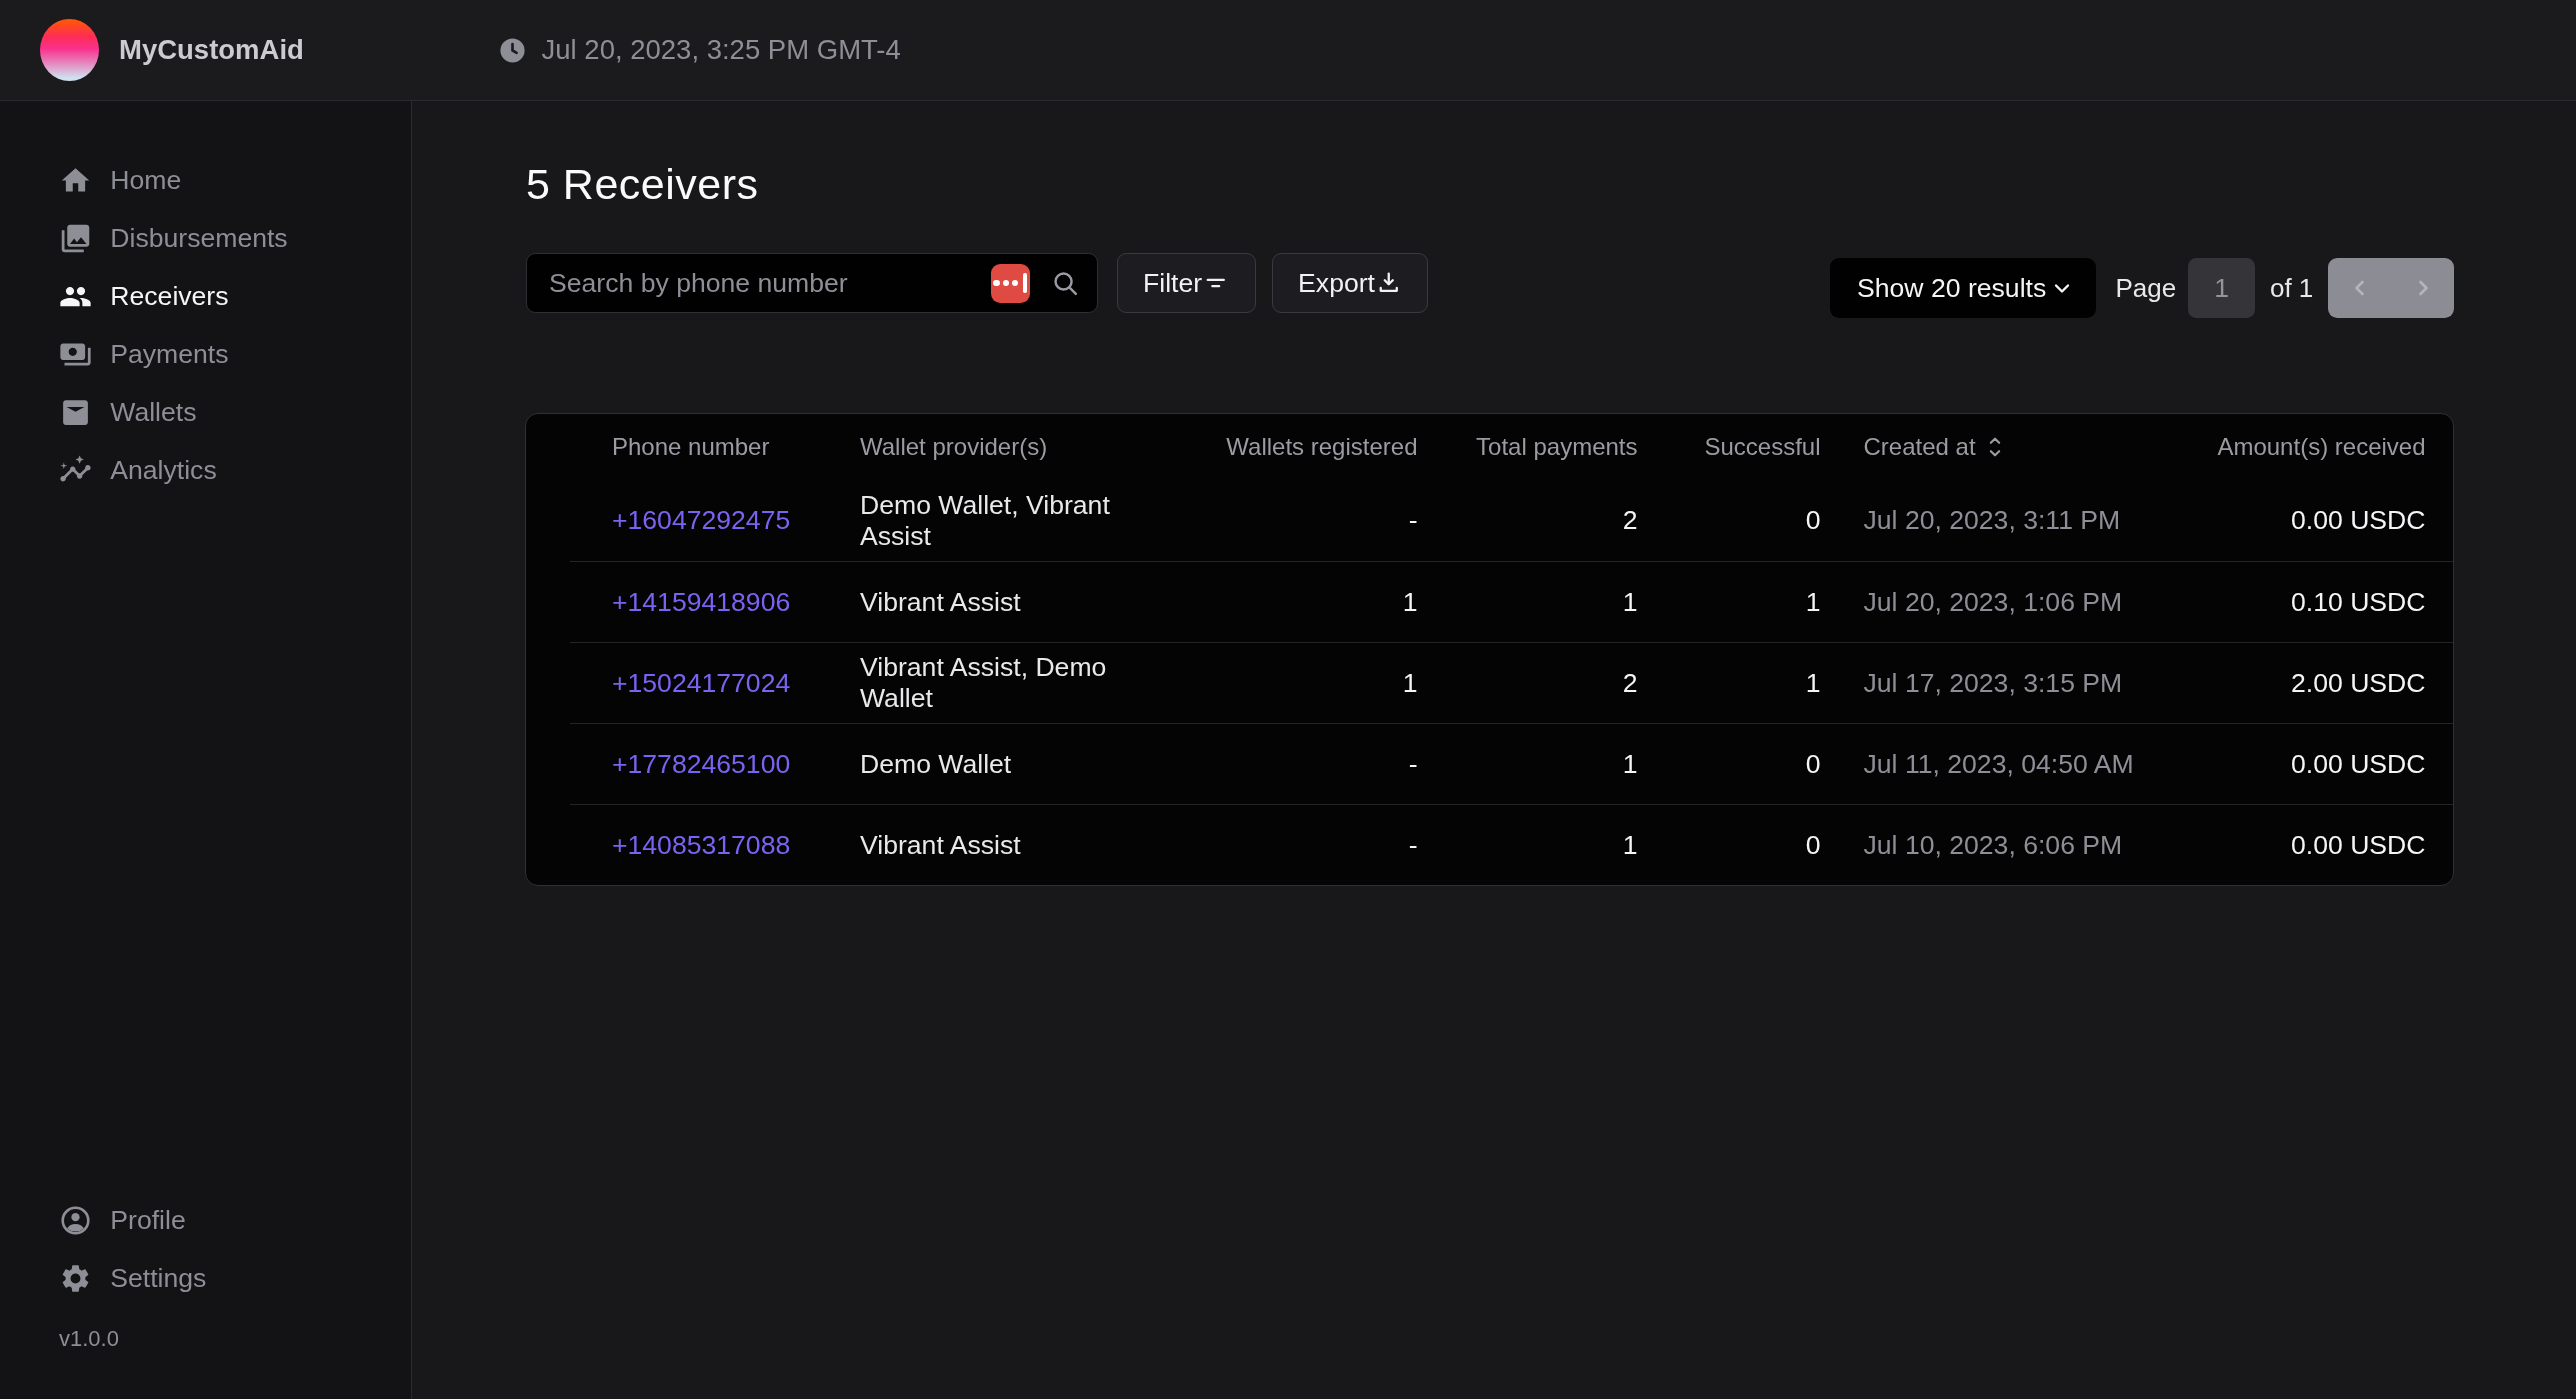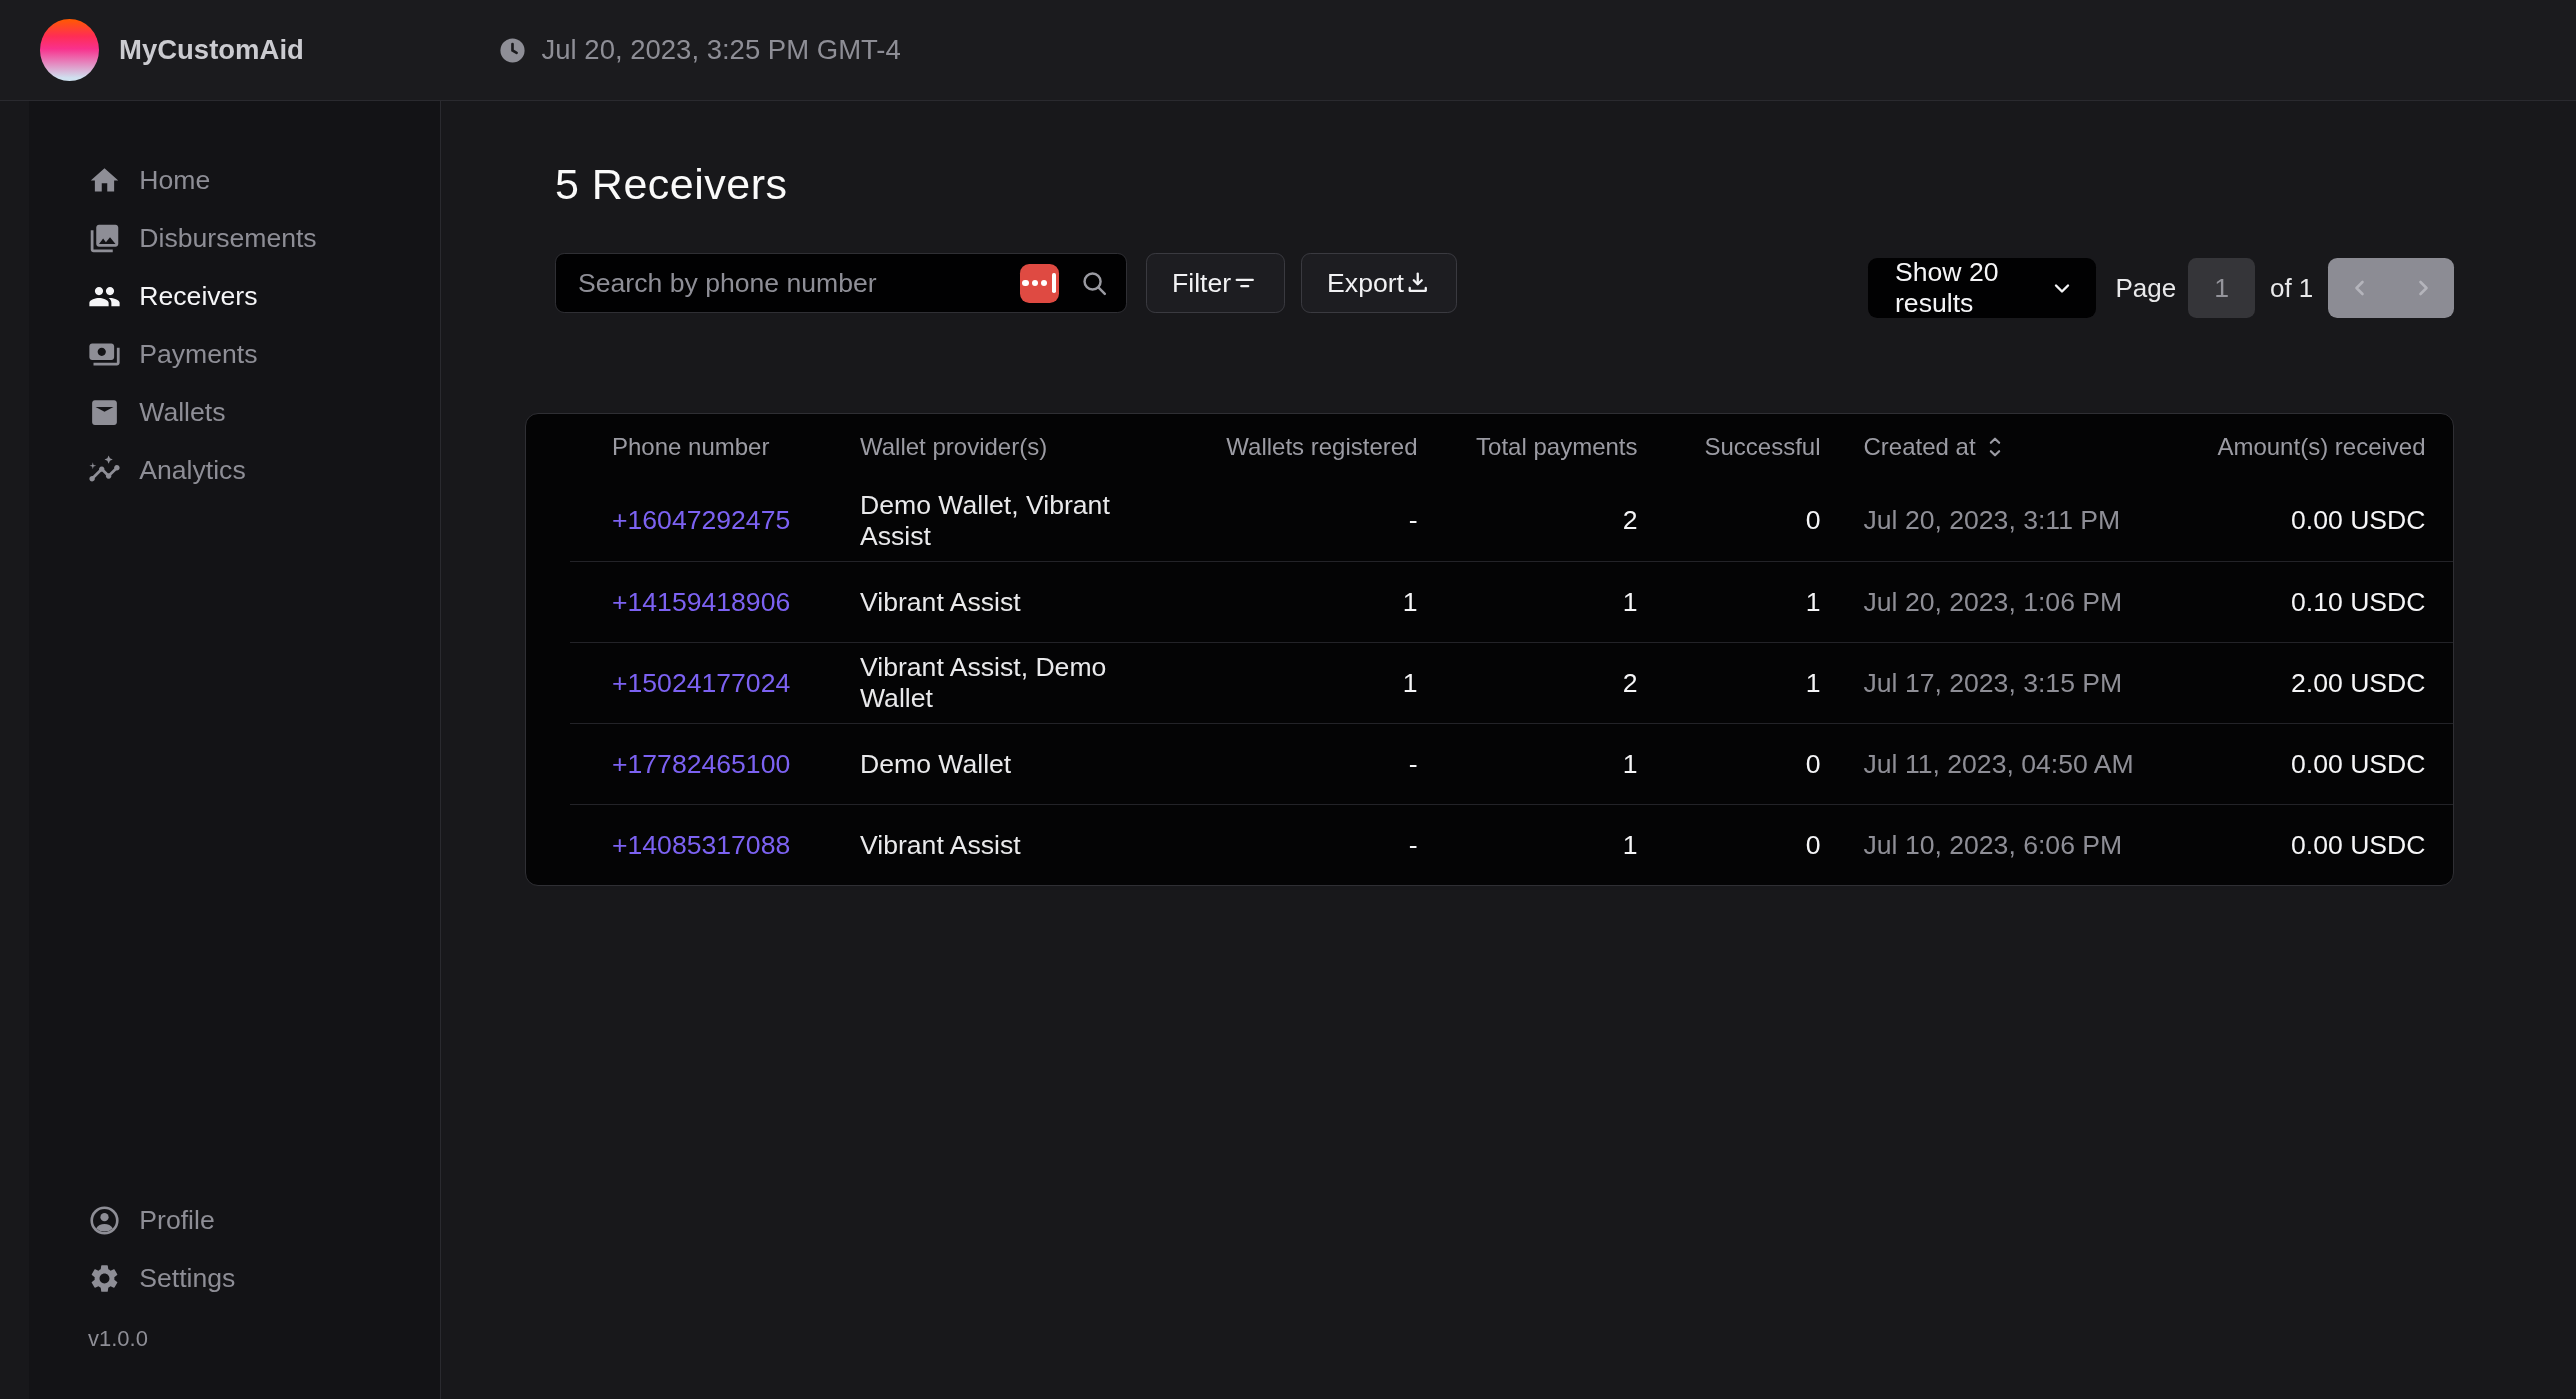--- a/index.html
+++ b/index.html
@@ -22,21 +22,21 @@
   }
   .logo {
     width:59px; height:62px; border-radius:50%;
     background:linear-gradient(180deg,#ff5a00 0%,#ff2d55 28%,#f9318c 48%,#e87bb8 68%,#cfe0ef 95%);
   }
   .brand { font-size:27.5px; font-weight:600; color:#cbcbd0; margin-left:20px; }
   .datetime-group { display:flex; align-items:center; gap:14.7px; margin-left:194px; color:var(--text-muted,#8e8e96); }
   .datetime-text { font-size:27.5px; }
 
   
-  .shell { display:flex; height:1299px;padding-left:29px; }
+  .shell { display:flex; height:1299px; }
 
   
   .sidebar {
     width:412px; flex:0 0 412px; position:relative;
     background:var(--sidebar-bg,#131316);
     border-right:1.8px solid var(--border,#2a2a2f);
     padding-top:50px;
   }
   .nav-item {
     height:58px; display:flex; align-items:center;
@@ -83,21 +83,21 @@
     border:1.8px solid var(--button-border,#3a3a40);
     border-radius:9.2px;
     color:#f2f2f4; font-size:26.6px; font-weight:500;
     padding:0 25px; cursor:pointer;
   }
   .btn-filter { margin-left:19px; }
   .btn-export { margin-left:16.5px; }
 
   .toolbar-right { margin-left:auto; display:flex; align-items:center; }
   .select {
-    height:60px; width:228px;
+    height:60px; width:266px;
     background:#010102; border-radius:9.2px;
     display:flex; align-items:center; justify-content:space-between;
     padding:0 22px 0 27.5px;
     font-size:26.6px; font-weight:500; color:#f5f5f7; cursor:pointer;
   }
   .page-label { font-size:26px; margin-left:20px; color:#e9e9eb; }
   .page-input {
     width:67px; height:60px; margin-left:12px;
     background:var(--page-input-bg,#353539);
     border:none; border-radius:8.3px; outline:none;

